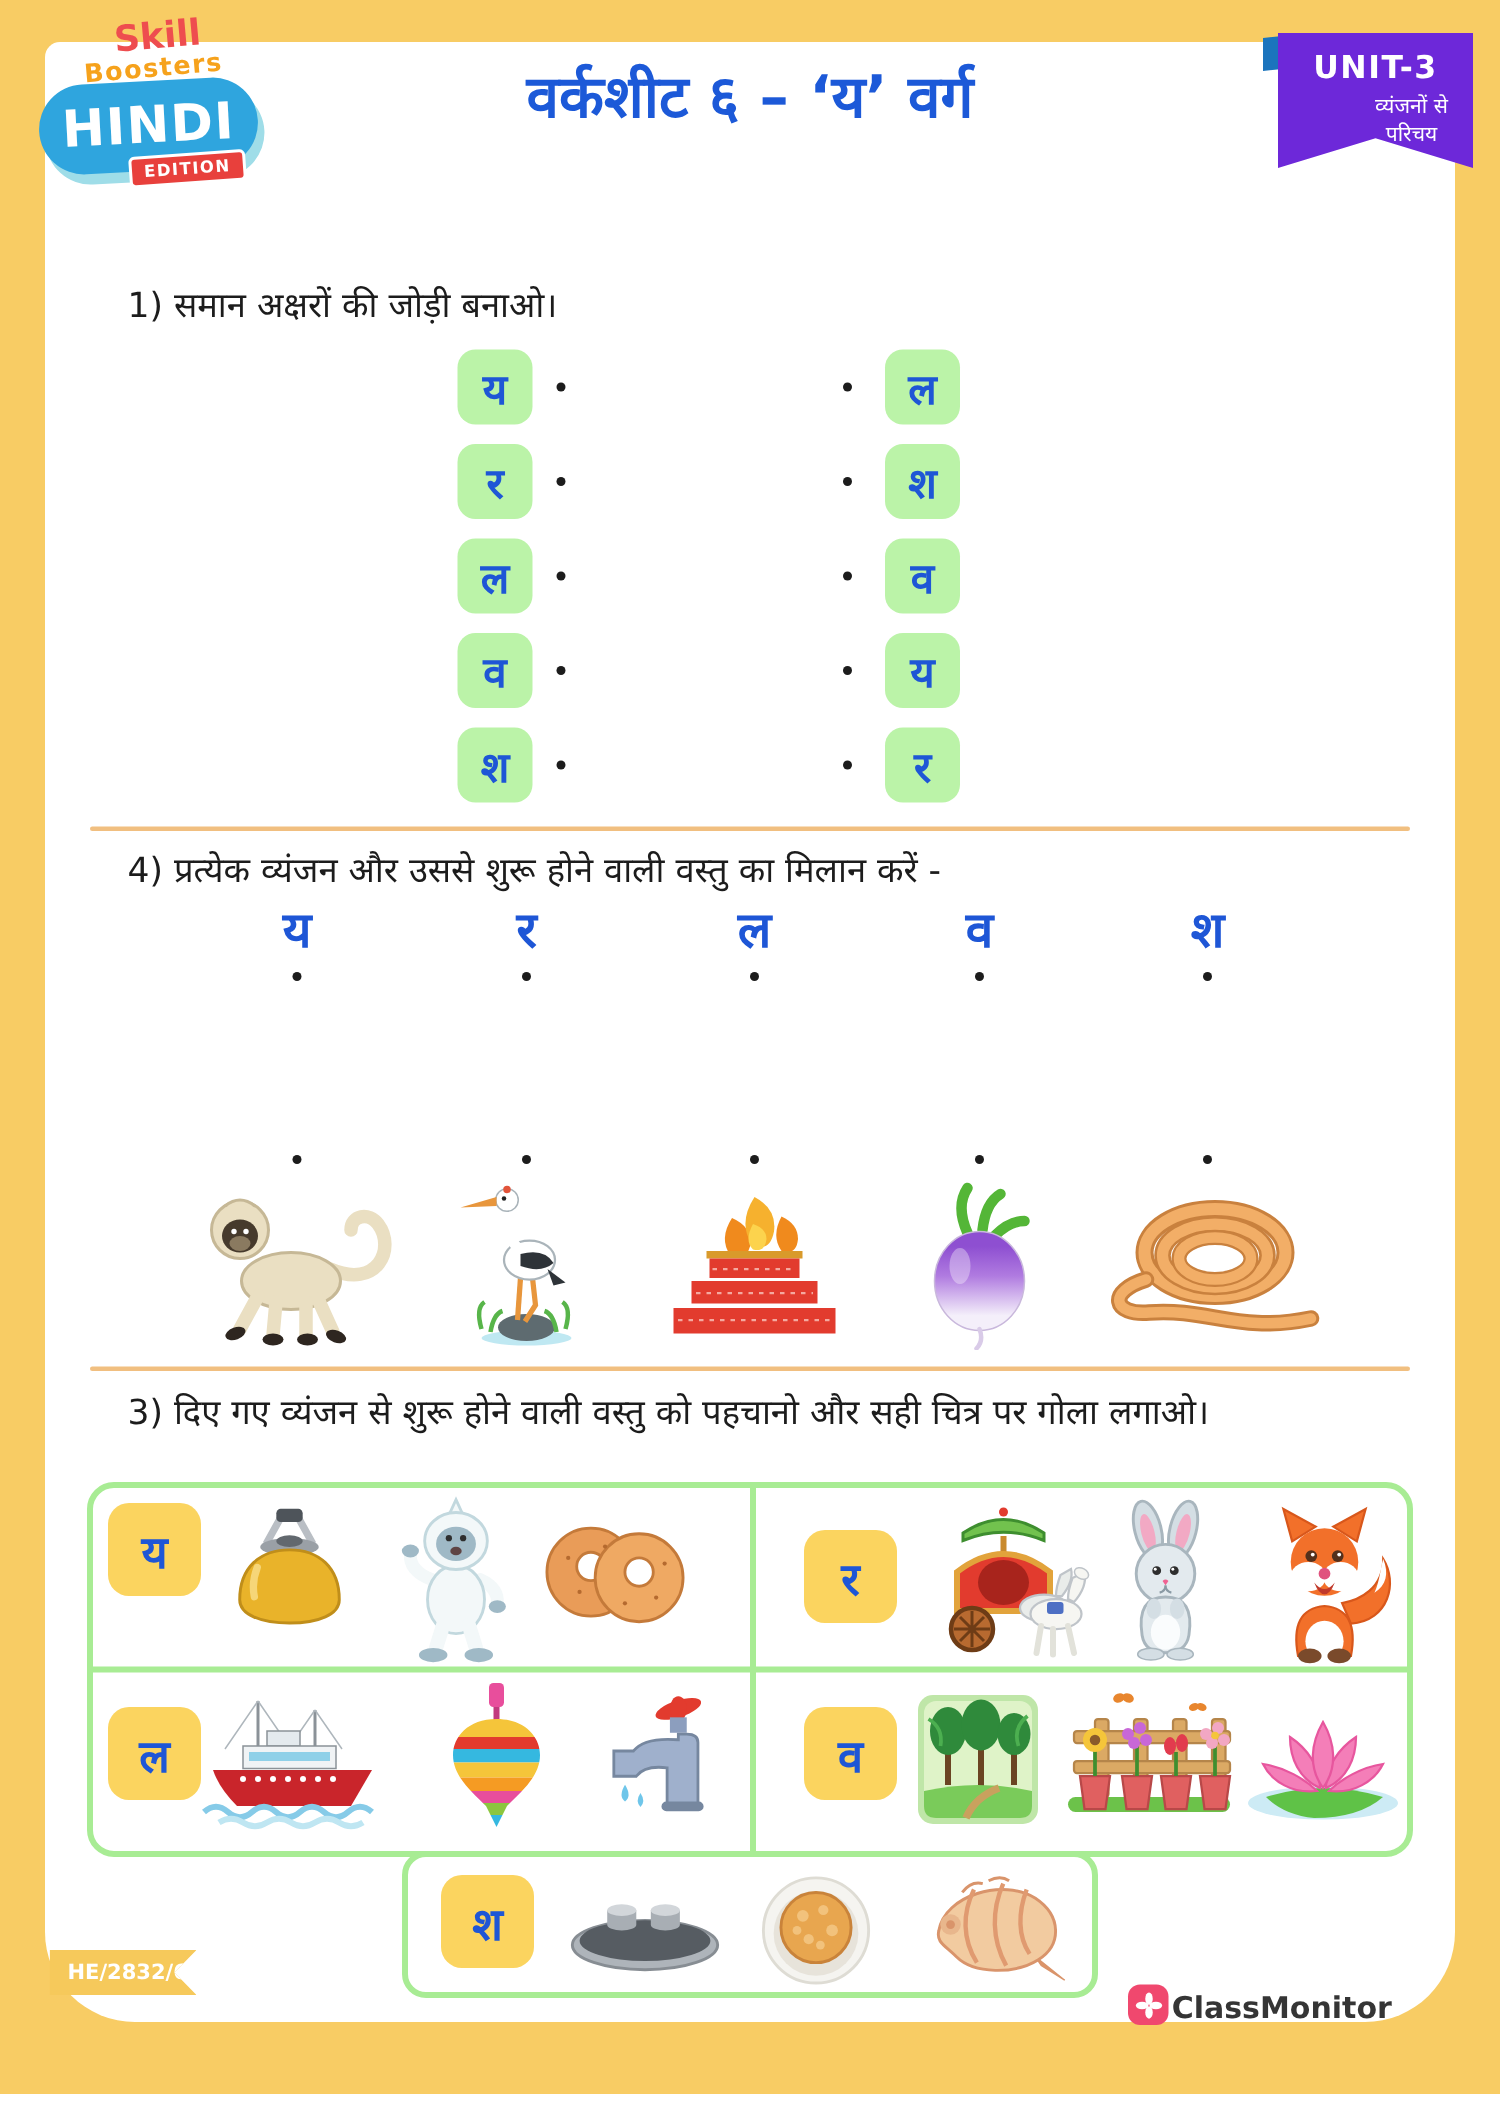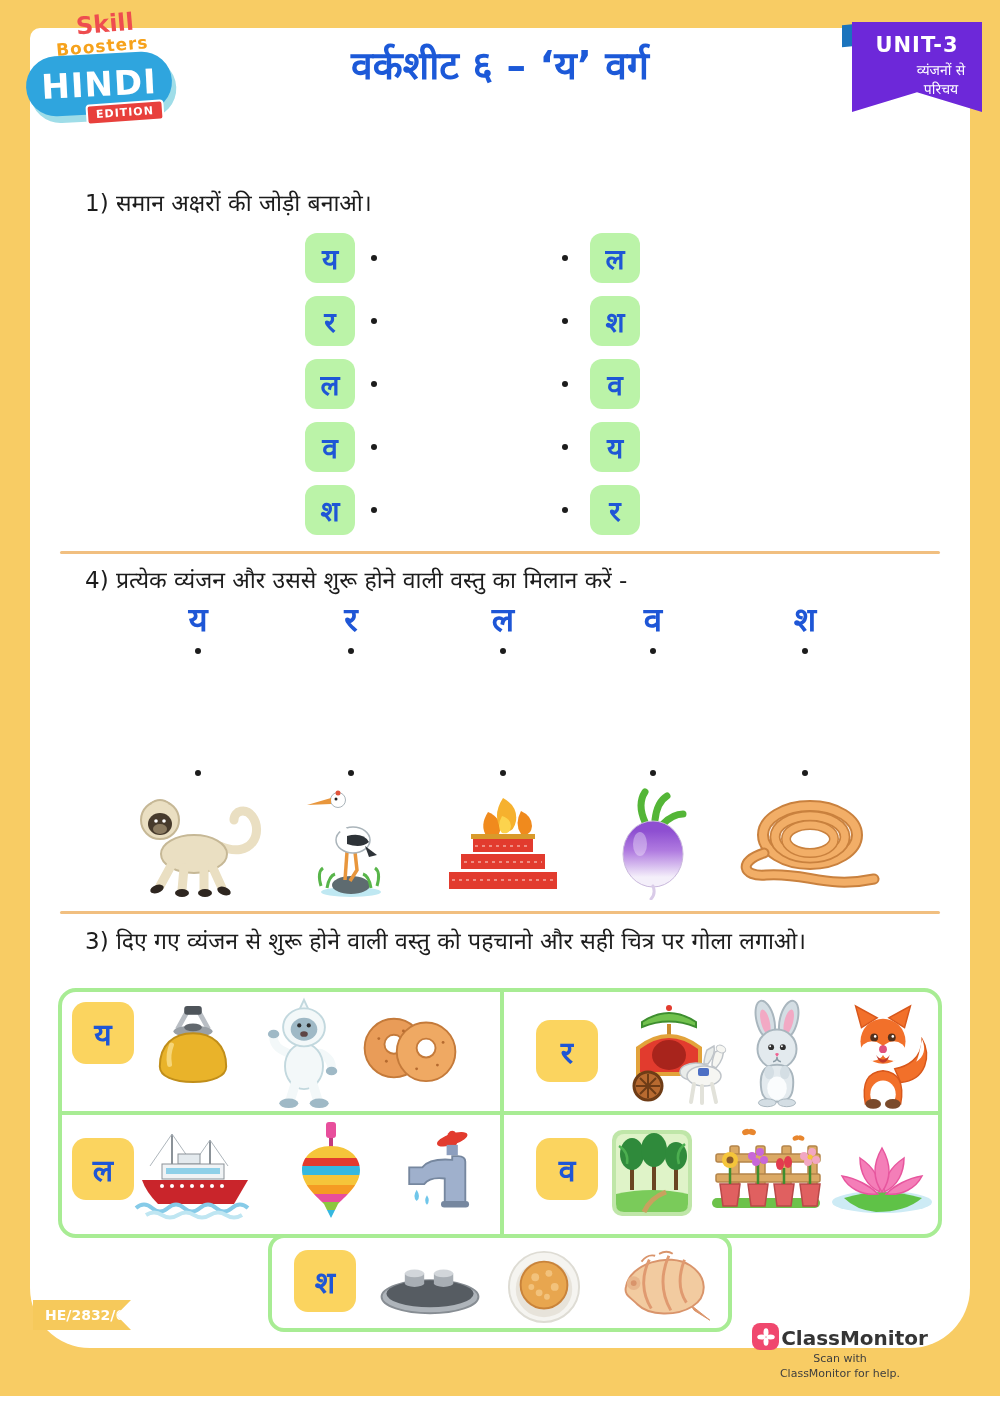--- a/index.html
+++ b/index.html
@@ -566,19 +566,15 @@
         <g fill="#fff">
           <ellipse cx="12" cy="6.5" rx="3" ry="5"></ellipse>
             <ellipse cx="12" cy="17.5" rx="3" ry="5"></ellipse>
           <ellipse cx="6.5" cy="12" rx="5" ry="3"></ellipse>
             <ellipse cx="17.5" cy="12" rx="5" ry="3"></ellipse>
         </g>
       </svg>
     </div>
     <span class="cm-name">ClassMonitor</span>
   </div>
-  <div class="cm-tag">
-    <div>Scan with</div>
-    <div>ClassMonitor for help.</div>
-  </div>
 </div>
 
 <div class="bottom-strip"></div>
 
 </body></html>

